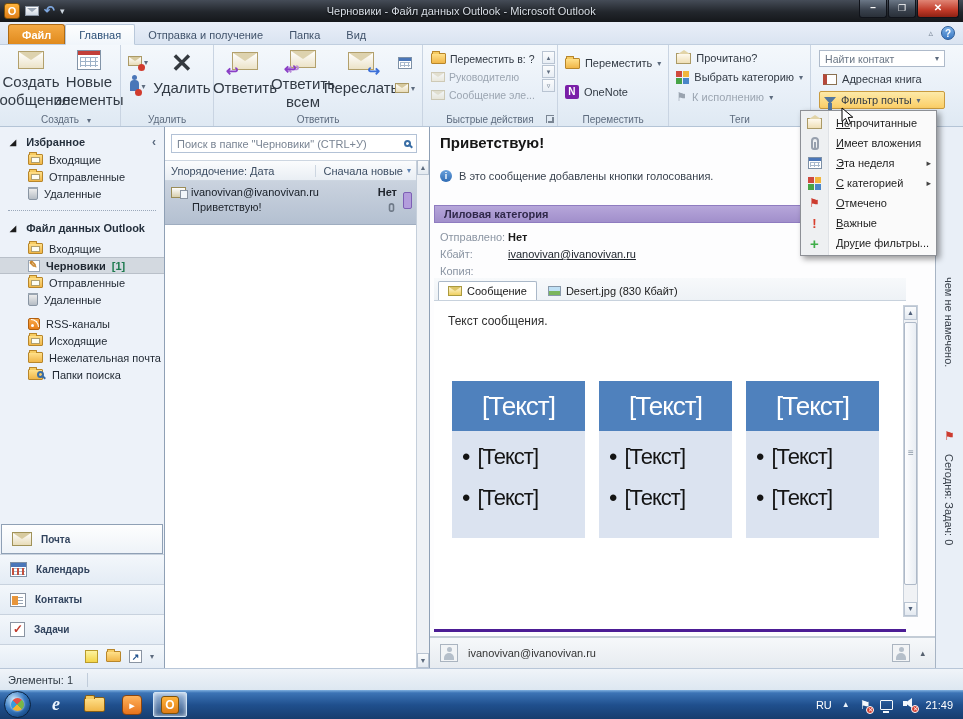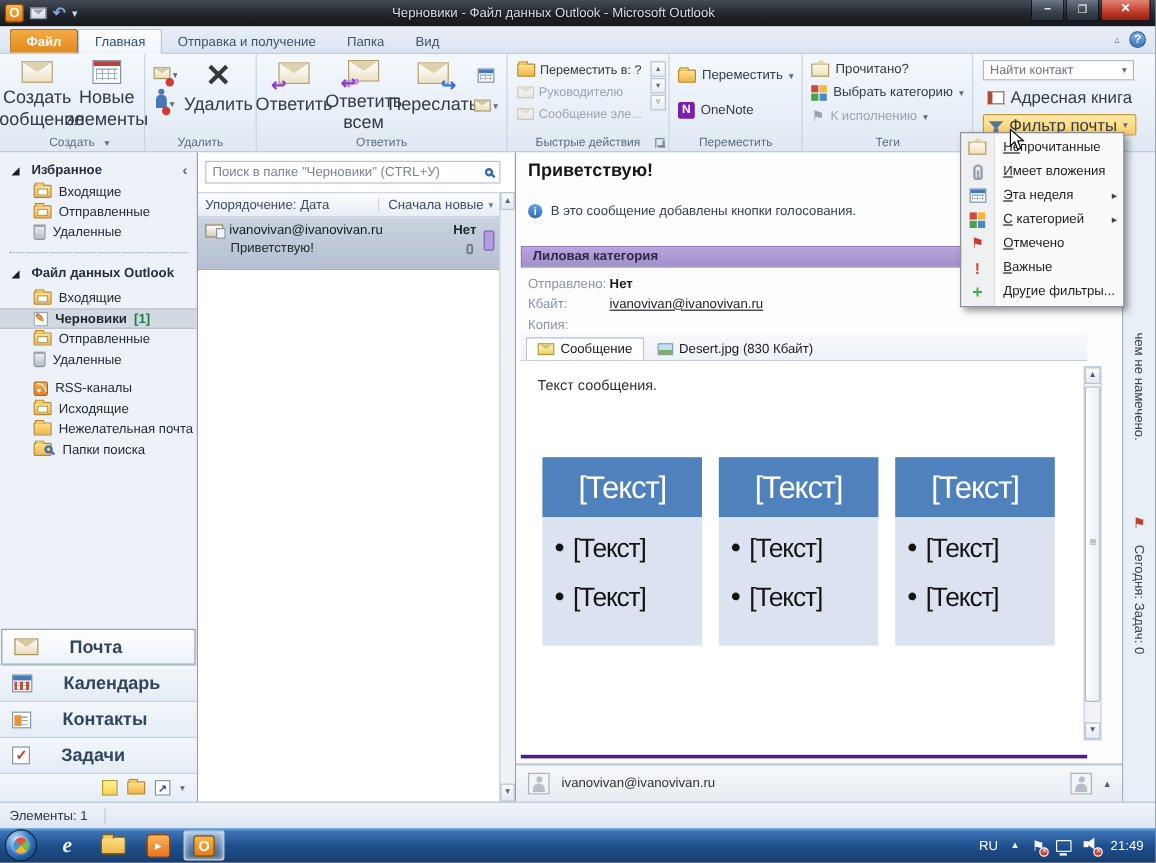--- a/index.html
+++ b/index.html
@@ -87,21 +87,21 @@
 .envOpen::before{content:"";position:absolute;left:1px;top:-4px;border-left:6px solid transparent;border-right:6px solid transparent;border-bottom:4px solid #e2d4a8}
 .catic{width:13px;height:13px;display:grid;grid-template-columns:6px 6px;grid-auto-rows:6px;gap:1px}
 .catic i{width:6px;height:6px}
 .c1{background:#cf4a3e}.c2{background:#f2b63c}.c3{background:#47a447}.c4{background:#4a86c8}
 .flg{font-size:12px;line-height:12px;color:#cc3b2f}.flg::before{content:"⚑"}
 .flg.gray{color:#9aa4b0}
 .findbox{width:126px;height:17px;background:#fff;border:1px solid #aebaca;display:flex;align-items:center;
  padding:0 5px;color:#6a7685;font-size:10.5px;gap:4px}
 .findbox span{flex:1}
 .fcol{display:flex;flex-direction:column;gap:5px;padding:3px 4px 0 6px}
-.srow{display:flex;align-items:center;gap:5px;font-size:14px;color:#323a44;padding:1px 4px;white-space:nowrap}
+.srow{display:flex;align-items:center;gap:5px;font-size:11px;color:#323a44;padding:1px 4px;white-space:nowrap}
 .bookic{width:14px;height:11px;background:#fdfdfd;border:1px solid #8a7050;border-left:4px solid #b5483a}
 .funic{width:0;height:0;border-left:6px solid transparent;border-right:6px solid transparent;border-top:7px solid #52779f;position:relative}
 .funic::after{content:"";position:absolute;left:-2px;top:-1px;width:4px;height:7px;background:#52779f}
 .filhl{background:linear-gradient(#fdeaa9,#fbce66);border:1px solid #c99b3f;border-radius:2px;height:18px}
 .dlg{position:absolute;right:3px;bottom:3px;width:8px;height:8px;border-left:1px solid #7a8694;border-top:1px solid #7a8694}
 .dlg::after{content:"";position:absolute;right:0;bottom:0;width:4px;height:4px;border-right:2px solid #7a8694;border-bottom:2px solid #7a8694}
 
 
 .menu{position:absolute;left:800px;top:110px;width:137px;z-index:50;padding:2px 0;
  background:linear-gradient(90deg,#eef0f2 0,#eef0f2 27px,#dfe2e6 27px,#dfe2e6 28px,#fafafa 28px);
@@ -137,21 +137,21 @@
 .draftic{width:12px;height:12px;background:#fff;border:1px solid #98a5b5;position:relative}
 .draftic::after{content:"✎";position:absolute;left:0px;top:-2px;font-size:10px;color:#c8842a}
 .rssic{width:12px;height:12px;background:linear-gradient(#f8a848,#e87f1a);border:1px solid #b05f10;border-radius:2px;position:relative}
 .rssic::before{content:"";position:absolute;left:2px;bottom:2px;width:3px;height:3px;border-radius:50%;background:#fff}
 .rssic::after{content:"";position:absolute;left:2px;bottom:2px;width:7px;height:7px;border:1.5px solid #fff;border-left:none;border-bottom:none;border-radius:0 9px 0 0}
 .magic{width:7px;height:7px;border:2px solid #3a6ea5;border-radius:50%;position:relative}
 .magic::after{content:"";position:absolute;width:5px;height:2px;background:#3a6ea5;transform:rotate(45deg);right:-4px;bottom:-2px}
 .foldmail{position:relative}
 .foldmail .envT{position:absolute;left:2px;top:2px;width:9px;height:6px;background:#fdfdf4;border:1px solid #b0a070}
 .navbottom{position:absolute;left:0;right:0;bottom:0}
-.navbtn{height:30px;display:flex;align-items:center;gap:26px;padding-left:10px;font-weight:bold;font-size:15px;color:#32445e;border-top:1px solid #c8d2de;background:linear-gradient(#f3f7fb,#e4ecf5)}
+.navbtn{height:30px;display:flex;align-items:center;gap:9px;padding-left:10px;font-weight:bold;font-size:10px;color:#32445e;border-top:1px solid #c8d2de;background:linear-gradient(#f3f7fb,#e4ecf5)}
 .navbtn.sel{background:linear-gradient(#fefefe,#eef3f8);border:1px solid #8fa0b5;margin:0 1px}
 .envL{width:20px;height:14px;background:linear-gradient(#fefefe,#e8dcb8);border:1px solid #a09258;position:relative}
 .envL::before{content:"";position:absolute;left:0;top:0;border-left:9px solid transparent;border-right:9px solid transparent;border-top:6px solid #d8cba0}
 .calL{width:17px;height:15px;background:#fff;border:1px solid #7d90a6;position:relative}
 .calL::before{content:"";position:absolute;left:0;right:0;top:0;height:4px;background:#4a76b8}
 .calL::after{content:"";position:absolute;left:1px;right:1px;top:5px;bottom:1px;
  background:repeating-linear-gradient(90deg,#c2503e 0 2px,transparent 2px 5px),repeating-linear-gradient(#a7b8cc 0 1px,transparent 1px 3px)}
 .contL{width:16px;height:14px;background:#fff;border:1px solid #8a94a2;position:relative}
 .contL::before{content:"";position:absolute;left:1px;top:2px;width:6px;height:9px;background:#e8953a}
 .contL::after{content:"";position:absolute;right:2px;top:3px;width:5px;height:7px;

